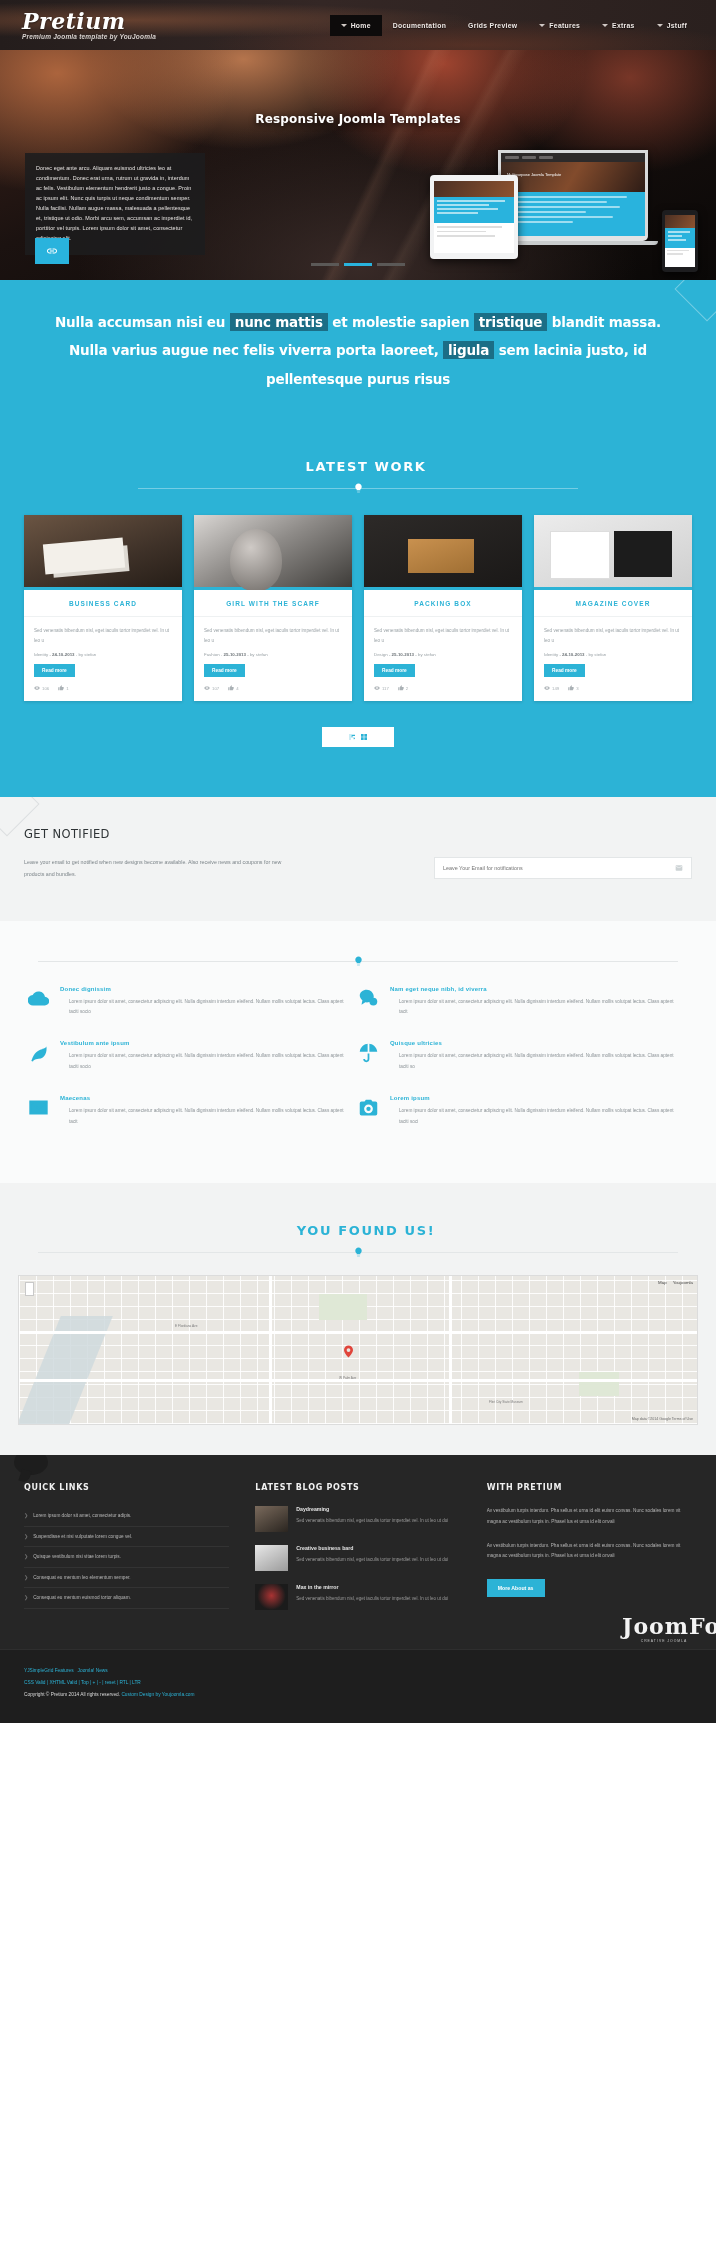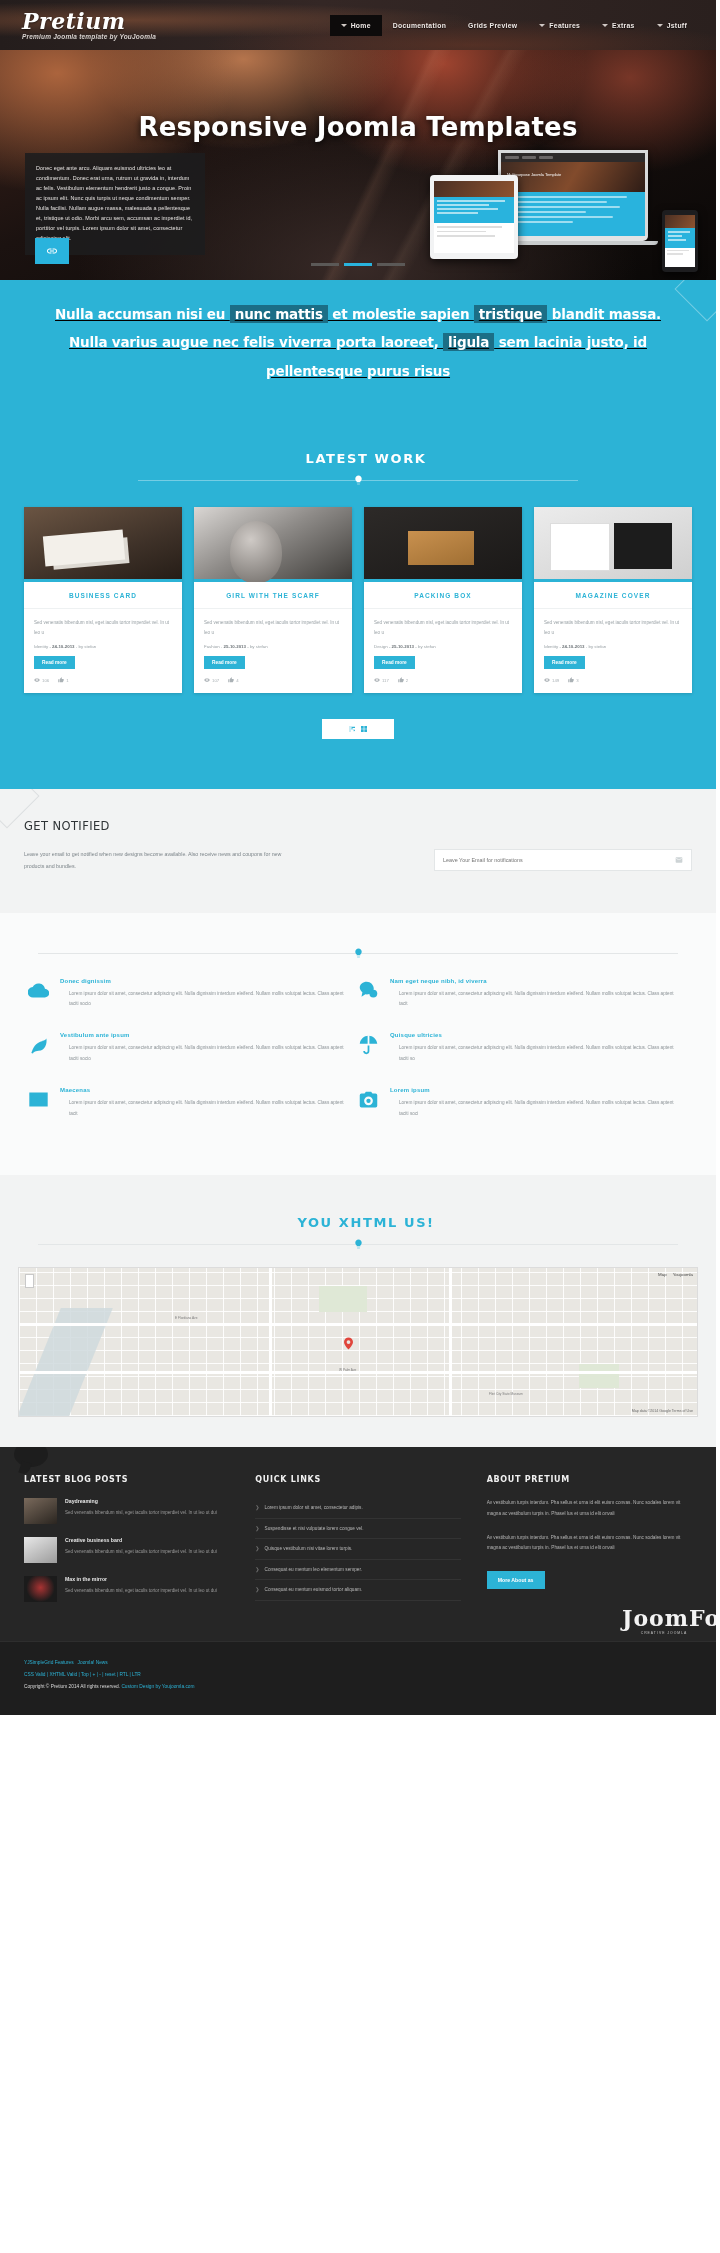--- a/index.html
+++ b/index.html
@@ -54,21 +54,21 @@
   .hero::after{
     content:""; position:absolute; inset:0;
     background:
       linear-gradient(115deg, rgba(255,255,255,0) 52%, rgba(255,180,140,.10) 53%, rgba(255,255,255,0) 55%),
       linear-gradient(118deg, rgba(255,255,255,0) 60%, rgba(255,200,160,.08) 61%, rgba(255,255,255,0) 63%);
     pointer-events:none;
   }
   .hero-title {
     position:absolute; left:0; right:0; top:62px; text-align:center;
     font-family:"DejaVu Sans", sans-serif; font-weight:bold;
-    font-size:26px; color:#fff; letter-spacing:.2px;
+    font-size:12px; color:#fff; letter-spacing:.2px;
     text-shadow:0 2px 6px rgba(0,0,0,.85); z-index:3;
   }
   .hero-box {
     position:absolute; left:25px; top:103px; width:180px;
     background:rgba(28,28,30,.88); padding:10px 11px 12px 11px;
     z-index:3;
   }
   .hero-box p { font-size:5.4px; color:#e9e6e4; line-height:1.85; letter-spacing:.1px; }
   .hero-btn {
     position:absolute; left:35px; top:188px; width:34px; height:26px;
@@ -110,21 +110,21 @@
   .mini-blue i{display:block;height:1.6px;background:rgba(255,255,255,.6);margin-bottom:2.5px;}
 
   .slider-dots{
     position:absolute; left:0; right:0; bottom:14px; display:flex; justify-content:center; gap:5px; z-index:5;
   }
   .slider-dots span{width:28px;height:3px;background:#5b5957;cursor:pointer;}
   .slider-dots span.on{background:#29b3dd;}
 
   
   .banner{
-    background:#2cb3d6; padding:20px 40px 34px; text-align:center; position:relative; overflow:hidden;text-decoration:underline;
+    background:#2cb3d6; padding:28px 40px 34px; text-align:center; position:relative; overflow:hidden;
   }
   .banner p{
     font-family:"DejaVu Sans", sans-serif;
     font-size:13.5px; font-weight:bold; color:#fff; line-height:2.1; letter-spacing:-.2px;
   }
   .banner mark{background:#1b6e86;color:#fff;padding:1px 5px;}
   .corner{
     position:absolute; right:-14px; top:-14px; width:46px;height:46px;
     border:1.5px solid rgba(255,255,255,.35); transform:rotate(45deg);
   }
@@ -609,21 +609,21 @@
         <div>
           <h3>Lorem ipsum</h3>
           <p>Lorem ipsum dolor sit amet, consectetur adipiscing elit. Nulla dignissim interdum eleifend. Nullam mollis volutpat lectus. Class aptent taciti soci</p>
         </div>
       </div>
 
     </div>
   </div>
 
   <div class="found">
-    <div class="sec-title dark">YOU XHTML US!</div>
+    <div class="sec-title dark">YOU FOUND US!</div>
     <div class="divider grey">
       <span class="bulb">
         <svg viewBox="0 0 24 24" fill="#2cb3d6">
             <path d="M9 21h6v-1H9v1zm3-19C8.1 2 5 5.1 5 9c0 2.4 1.2 4.5 3 5.7V17h8v-2.3c1.8-1.2 3-3.3 3-5.7 0-3.9-3.1-7-7-7z"></path>
           </svg>
       </span>
     </div>
 
     <div class="map-wrap">
       <div class="map-grid"></div>
@@ -652,20 +652,44 @@
         <span>Terms of Use</span>
       </div>
     </div>
   </div>
 
   <div class="footer">
     <div class="bubble"></div>
     <div class="f-cols">
 
       <div class="f-col">
+        <h3>QUICK LINKS</h3>
+        <div class="qlink">
+          <span class="ch">❯</span>
+          <span>Lorem ipsum dolor sit amet, consectetur adipis.</span>
+        </div>
+        <div class="qlink">
+          <span class="ch">❯</span>
+          <span>Suspendisse et nisi vulputate lorem congue vel.</span>
+        </div>
+        <div class="qlink">
+          <span class="ch">❯</span>
+          <span>Quisque vestibulum nisi vitae lorem turpis.</span>
+        </div>
+        <div class="qlink">
+          <span class="ch">❯</span>
+          <span>Consequat eu mentum leo elementum semper.</span>
+        </div>
+        <div class="qlink">
+          <span class="ch">❯</span>
+          <span>Consequat eu mentum euismod tortor aliquam.</span>
+        </div>
+      </div>
+
+      <div class="f-col">
         <h3>LATEST BLOG POSTS</h3>
 
         <div class="post">
           <div class="post-thumb pt1"></div>
           <div>
             <h4>Daydreaming</h4>
             <p>Sed venenatis bibendum nisl, eget iaculis tortor imperdiet vel. In ut leo ut dui</p>
           </div>
         </div>
 
@@ -679,46 +703,22 @@
 
         <div class="post">
           <div class="post-thumb pt3"></div>
           <div>
             <h4>Max in the mirror</h4>
             <p>Sed venenatis bibendum nisl, eget iaculis tortor imperdiet vel. In ut leo ut dui</p>
           </div>
         </div>
       </div>
 
-      <div class="f-col">
-        <h3>QUICK LINKS</h3>
-        <div class="qlink">
-          <span class="ch">❯</span>
-          <span>Lorem ipsum dolor sit amet, consectetur adipis.</span>
-        </div>
-        <div class="qlink">
-          <span class="ch">❯</span>
-          <span>Suspendisse et nisi vulputate lorem congue vel.</span>
-        </div>
-        <div class="qlink">
-          <span class="ch">❯</span>
-          <span>Quisque vestibulum nisi vitae lorem turpis.</span>
-        </div>
-        <div class="qlink">
-          <span class="ch">❯</span>
-          <span>Consequat eu mentum leo elementum semper.</span>
-        </div>
-        <div class="qlink">
-          <span class="ch">❯</span>
-          <span>Consequat eu mentum euismod tortor aliquam.</span>
-        </div>
-      </div>
-
       <div class="f-col about">
-        <h3>ABOUT PRETIUM</h3>
+        <h3>WITH PRETIUM</h3>
         <p>Av vestibulum turpis interdum. Pha sellus et urna id elit euism convas. Nunc sodales lorem vit magna ac vestibulum turpis in. Phasel lus et urna id elit onvali</p>
         <p>Av vestibulum turpis interdum. Pha sellus et urna id elit euism convas. Nunc sodales lorem vit magna ac vestibulum turpis in. Phasel lus et urna id elit onvali</p>
         <span class="about-btn">More About as</span>
       </div>
 
     </div>
 
     <div class="joomfox">
       <div class="jf-text">JoomFox</div>
       <div class="jf-sub">CREATIVE JOOMLA</div>

